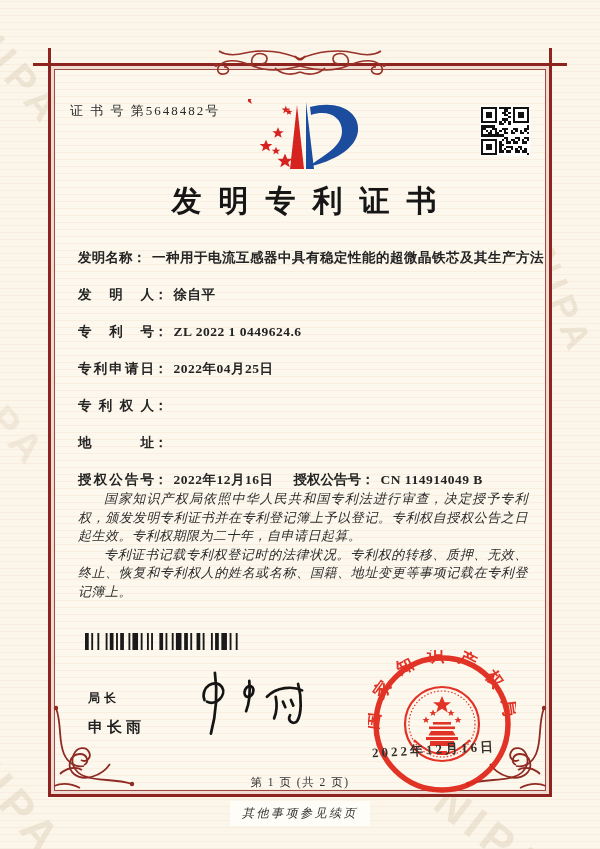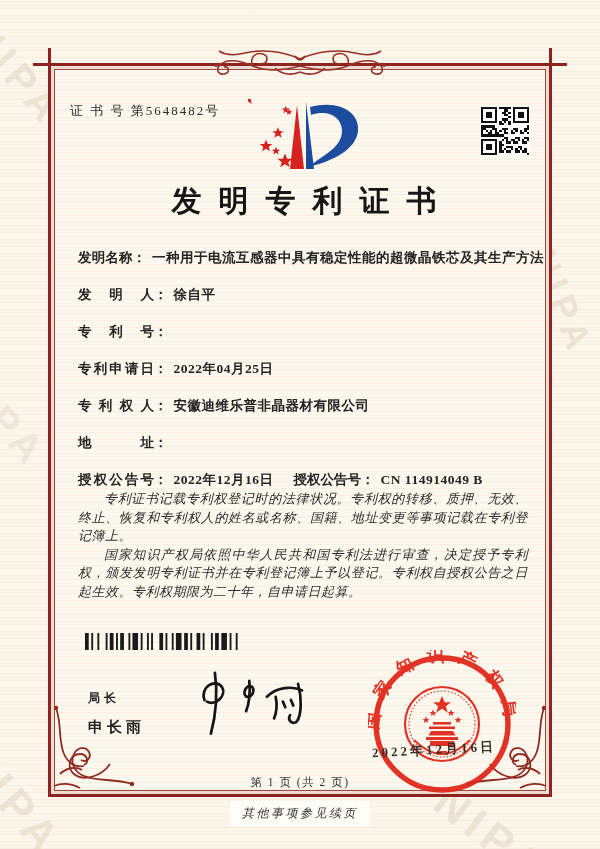--- a/index.html
+++ b/index.html
@@ -360,47 +360,47 @@
     <span class="fvalue">一种用于电流互感器中具有稳定性能的超微晶铁芯及其生产方法</span>
   </div>
   <div class="frow" style="top:286px">
     <span class="flabel">发明人</span>
       <span class="fcolon">：</span>
     <span class="fvalue">徐自平</span>
   </div>
   <div class="frow" style="top:323px">
     <span class="flabel">专利号</span>
       <span class="fcolon">：</span>
+    <span class="fvalue">ZL 2022 1 0449624.6</span>
   </div>
   <div class="frow" style="top:360px">
     <span class="flabel">专利申请日</span>
       <span class="fcolon">：</span>
     <span class="fvalue">2022年04月25日</span>
   </div>
   <div class="frow" style="top:397px">
     <span class="flabel">专利权人</span>
       <span class="fcolon">：</span>
-    <span class="fvalue">安徽迪维乐普非晶器材有限公司</span>
   </div>
   <div class="frow" style="top:434px">
     <span class="flabel">地址</span>
       <span class="fcolon">：</span>
   </div>
   <div class="frow" style="top:471px">
     <span class="flabel">授权公告号</span>
       <span class="fcolon">：</span>
     <span class="fvalue">2022年12月16日</span>
     <span class="fgroup2">授权公告号</span>
       <span class="fcolon">：</span>
     <span class="fvalue">CN 114914049 B</span>
   </div>
 
   <div class="legal">
+    <p>国家知识产权局依照中华人民共和国专利法进行审查，决定授予专利权，颁发发明专利证书并在专利登记簿上予以登记。专利权自授权公告之日起生效。专利权期限为二十年，自申请日起算。</p>
     <p>专利证书记载专利权登记时的法律状况。专利权的转移、质押、无效、终止、恢复和专利权人的姓名或名称、国籍、地址变更等事项记载在专利登记簿上。</p>
-    <p>国家知识产权局依照中华人民共和国专利法进行审查，决定授予专利权，颁发发明专利证书并在专利登记簿上予以登记。专利权自授权公告之日起生效。专利权期限为二十年，自申请日起算。</p>
   </div>
 
   <div class="barcode">
     <svg id="bc-svg" class="decor" width="157" height="17" preserveAspectRatio="none" fill="#1a1a1a" viewBox="0 0 117.8 17">
         <rect x="0.0" y="0" width="2.8" height="17"></rect>
         <rect x="4.7" y="0" width="1.4" height="17"></rect>
         <rect x="9.3" y="0" width="1.4" height="17"></rect>
         <rect x="15.5" y="0" width="1.4" height="17"></rect>
         <rect x="18.6" y="0" width="2.8" height="17"></rect>
         <rect x="23.3" y="0" width="1.4" height="17"></rect>

